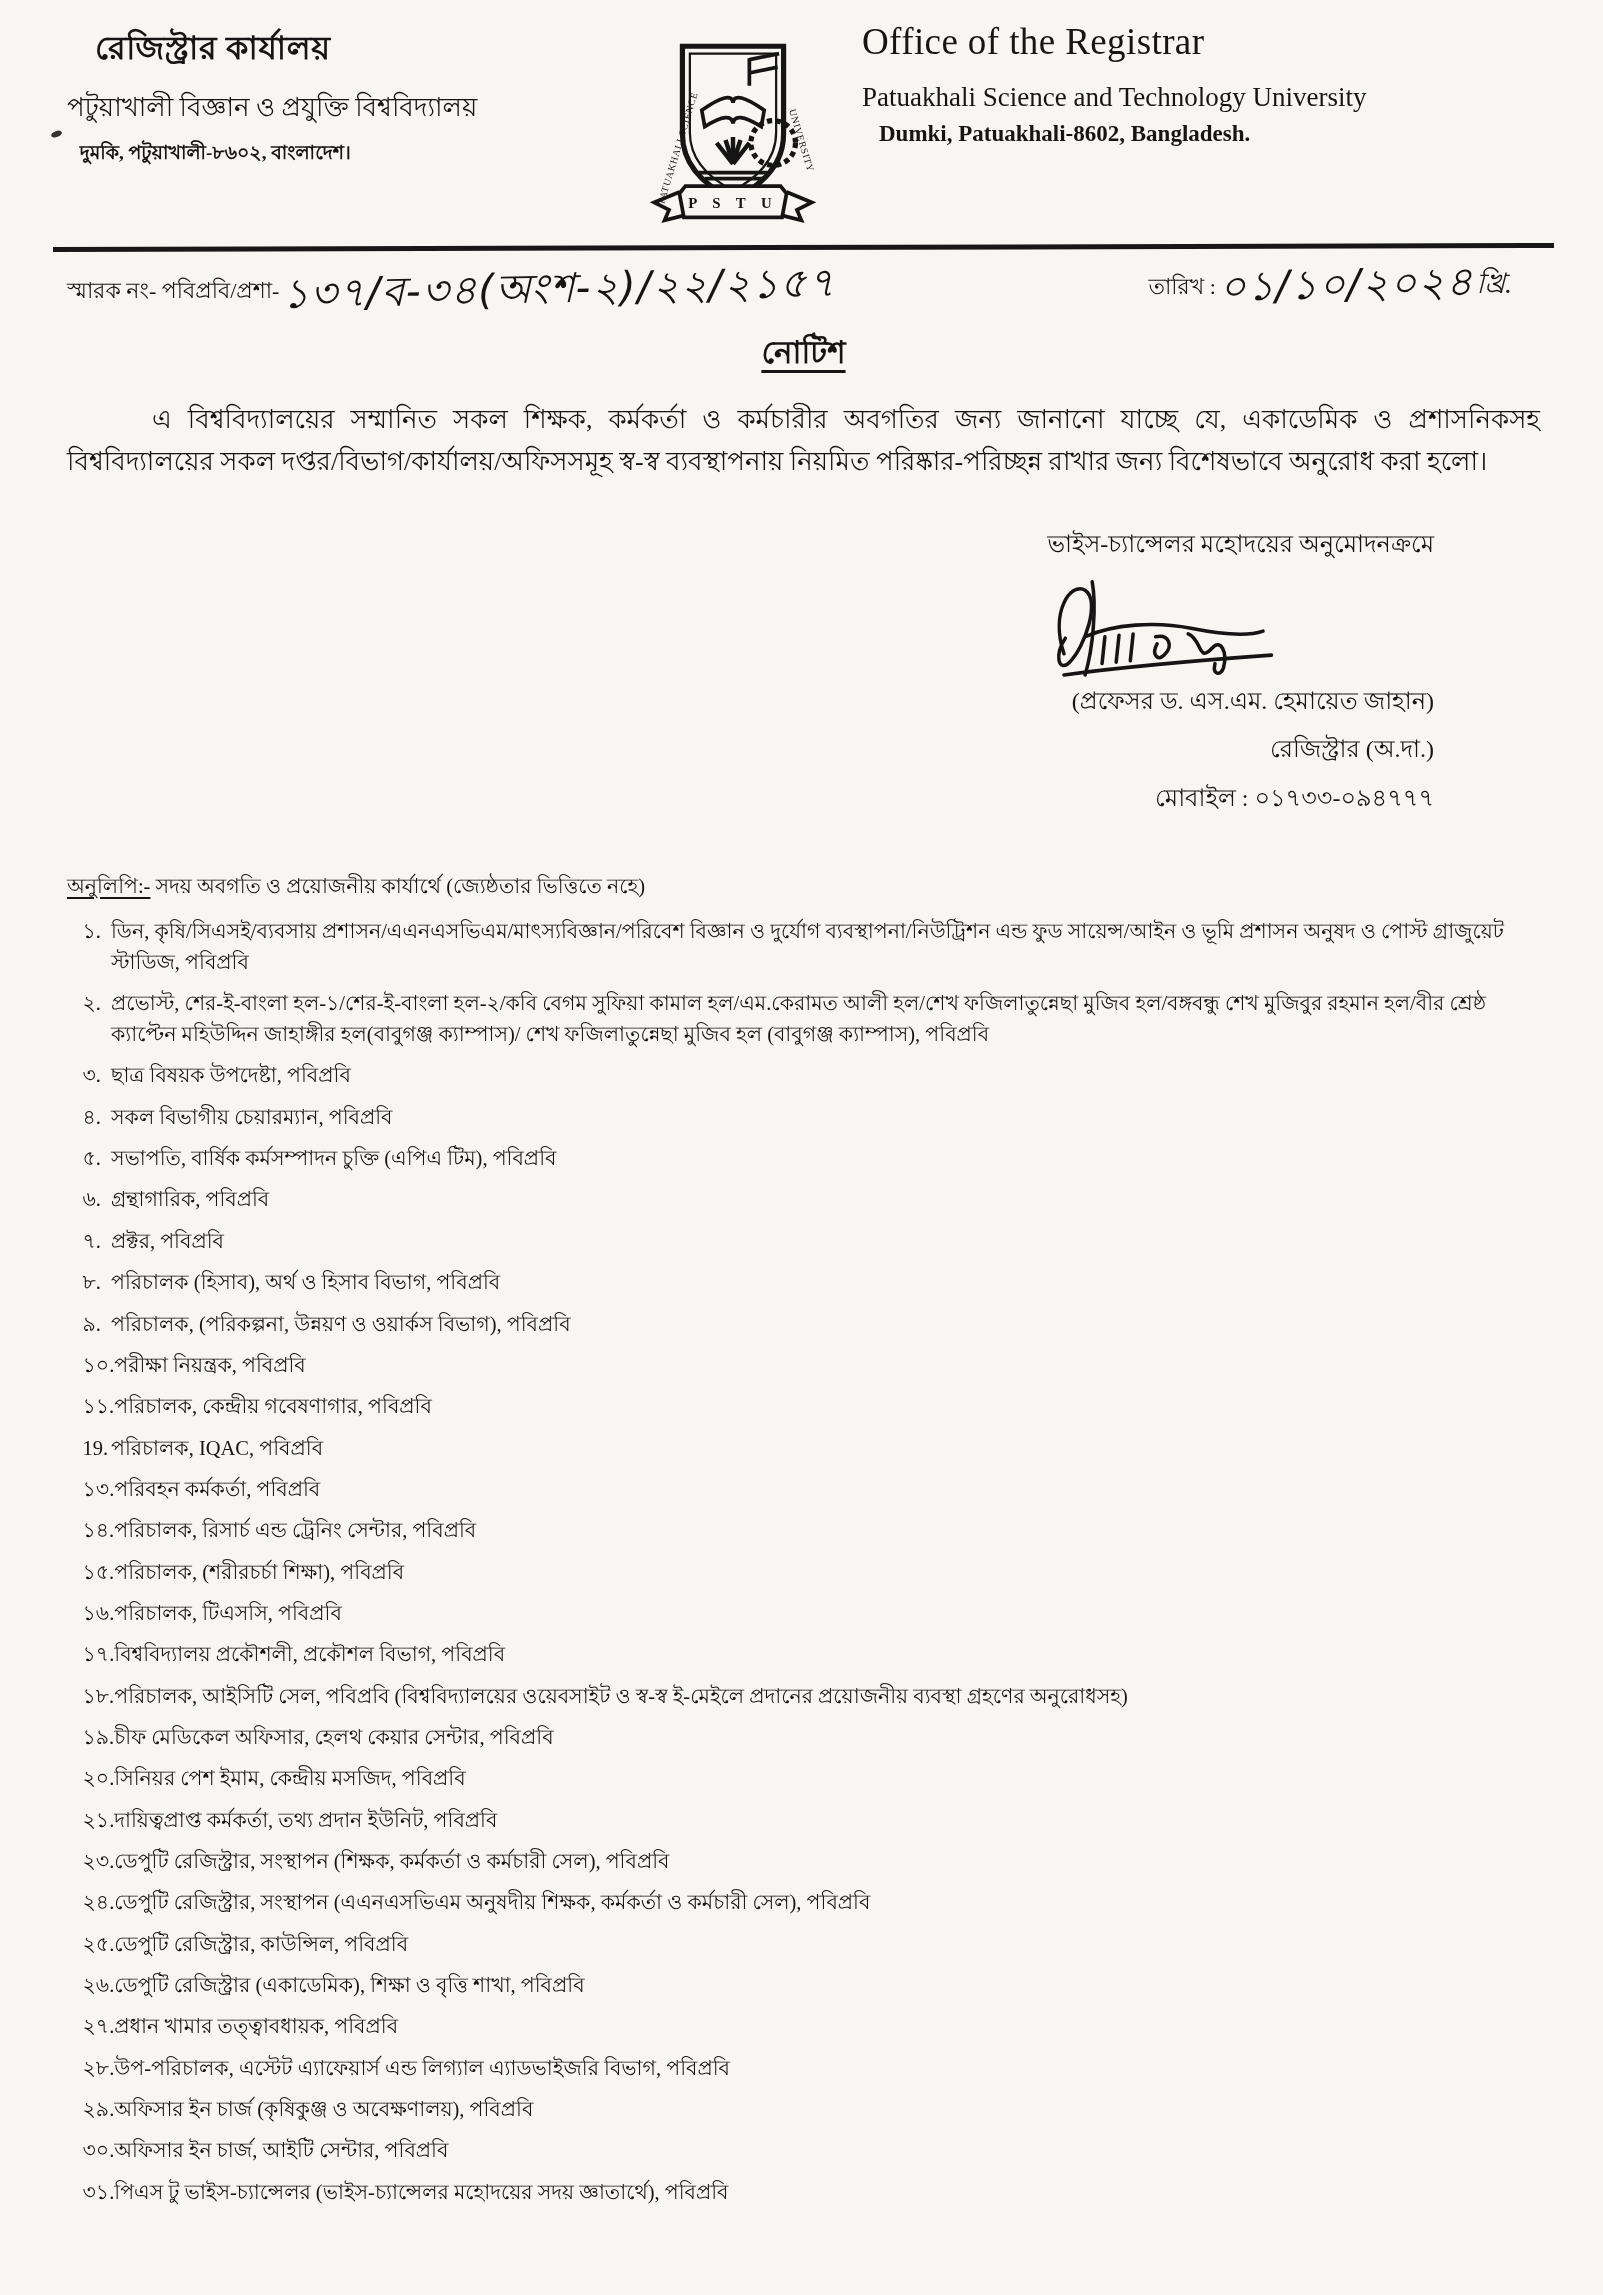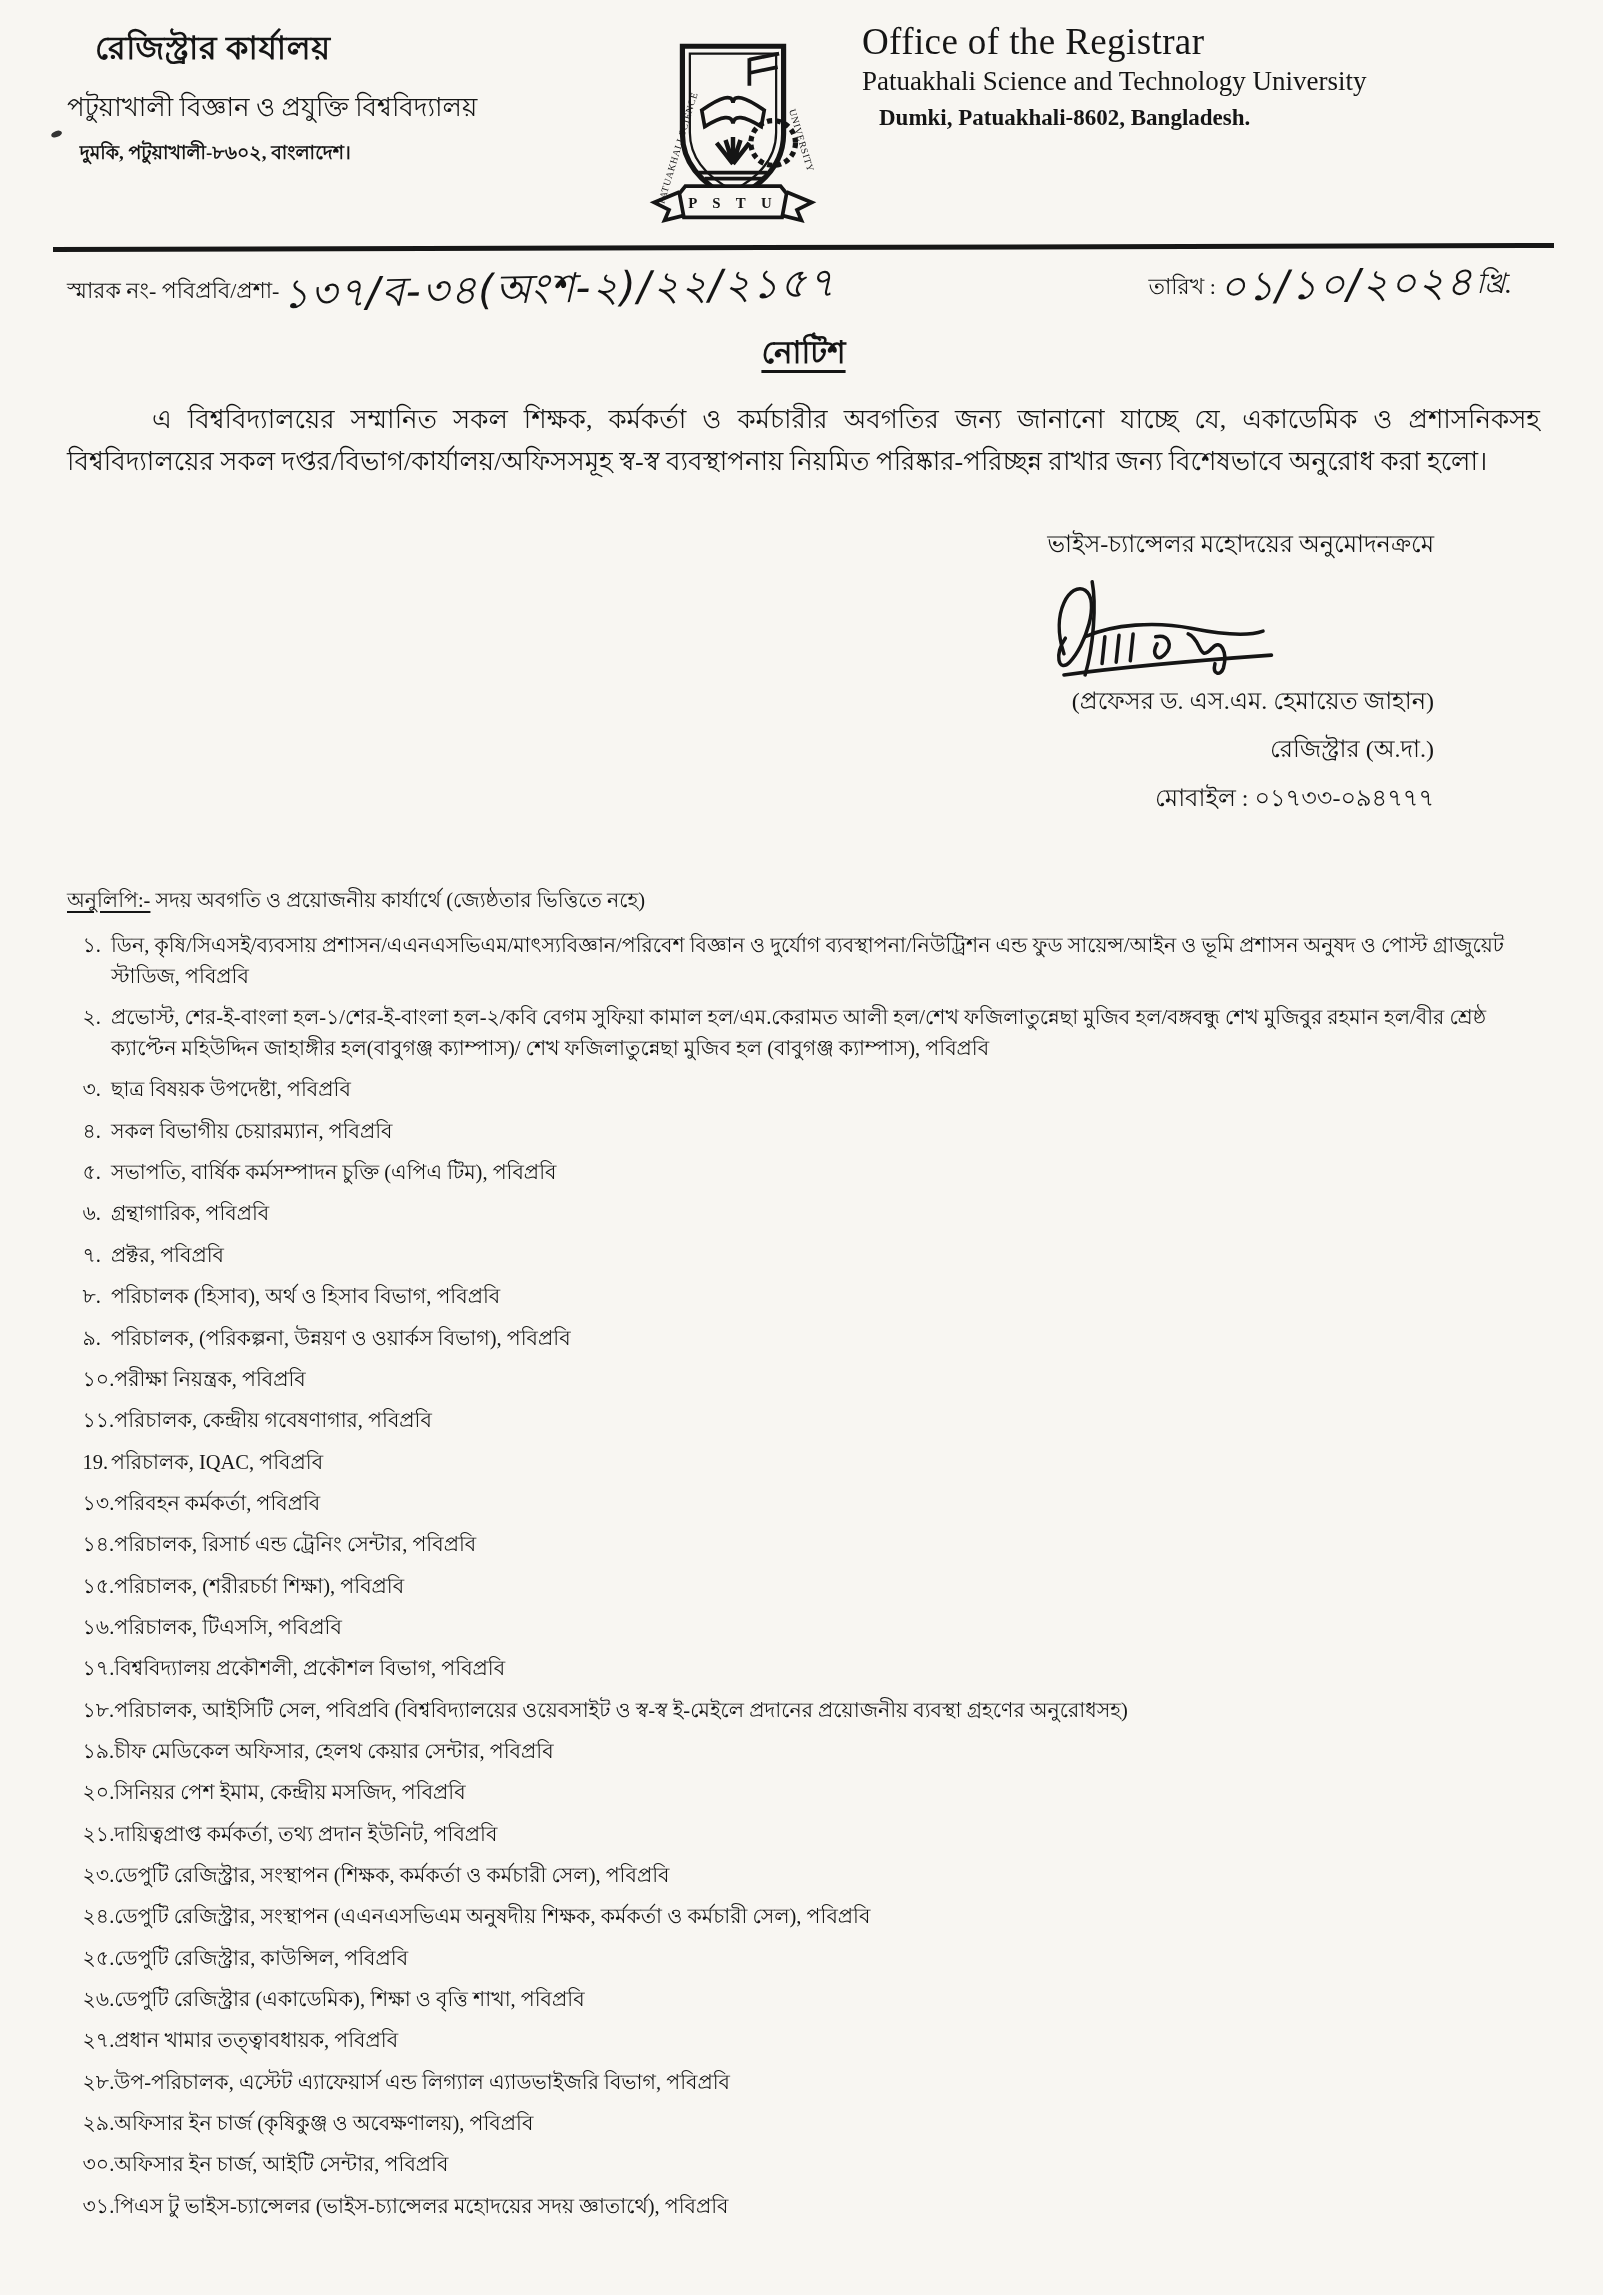--- a/index.html
+++ b/index.html
@@ -16,21 +16,21 @@
   }
   
   .letterhead{display:flex;align-items:flex-start;justify-content:space-between;}
   .lh-left{width:536px;padding-top:10px;text-align:left;}
   .bn-title{font-size:32px;font-weight:bold;letter-spacing:0.7px;padding-left:28px;}
   .bn-sub{font-size:26px;margin-top:10px;}
   .bn-addr{font-size:19px;font-weight:bold;margin-top:7px;padding-left:12.7px;}
   .lh-logo{width:212px;flex:0 0 auto;margin-top:2.8px;}
   .lh-right{width:678px;padding-top:7px;}
   .en-title{font-size:37px;font-weight:normal;letter-spacing:0.4px;}
-  .en-sub{font-size:27px;margin-top:3px;}
+  .en-sub{font-size:27px;margin-top:19px;}
   .en-addr{font-size:23px;font-weight:bold;margin-top:8px;padding-left:17px;}
   
   .rule{height:5px;background:#171717;margin:15.5px -14px 0 -14px;transform:rotate(-.15deg);}
   
   .memo-row{display:flex;justify-content:space-between;align-items:flex-end;margin-top:10px;}
   .memo-label,.date-label{font-size:22px;}
   .hw{
     font-size:41px;line-height:1;
     font-family:"DejaVu Sans","Liberation Sans",sans-serif;
     font-style:italic;letter-spacing:1.4px;
@@ -52,21 +52,21 @@
   .sign-block{width:607px;margin:42px 106px 0 auto;text-align:right;}
   .approval{font-size:24px;}
   .signature{display:block;margin:4.2px auto -10px auto;}
   .sig-name{font-size:24px;margin-top:2.8px;}
   .sig-desig{font-size:24px;margin-top:8.5px;}
   .sig-mobile{font-size:24px;margin-top:8.5px;}
   
   .distribution{font-size:24px;font-weight:bold;margin-top:40px;}
   .u{text-decoration:underline;text-underline-offset:4.2px;}
   
-  .copies-heading{font-size:20.5px;margin-top:66px;}
+  .copies-heading{font-size:20.5px;margin-top:52px;}
   .copy-list{list-style:none;margin:11.3px 0 0 0;padding:0;}
   .copy-item{display:flex;font-size:20.5px;line-height:1.5;margin-top:10.6px;}
   .copy-item .no{flex:0 0 44px;padding-left:15.5px;box-sizing:border-box;}
   .copy-item .txt{flex:1;text-align:left;}
   .scan-dot{position:absolute;left:51px;top:131px;width:11.3px;height:5.6px;background:#333;border-radius:50%;transform:rotate(-20deg);}
 </style>
 </head>
 <body>
 
 <div class="page">

